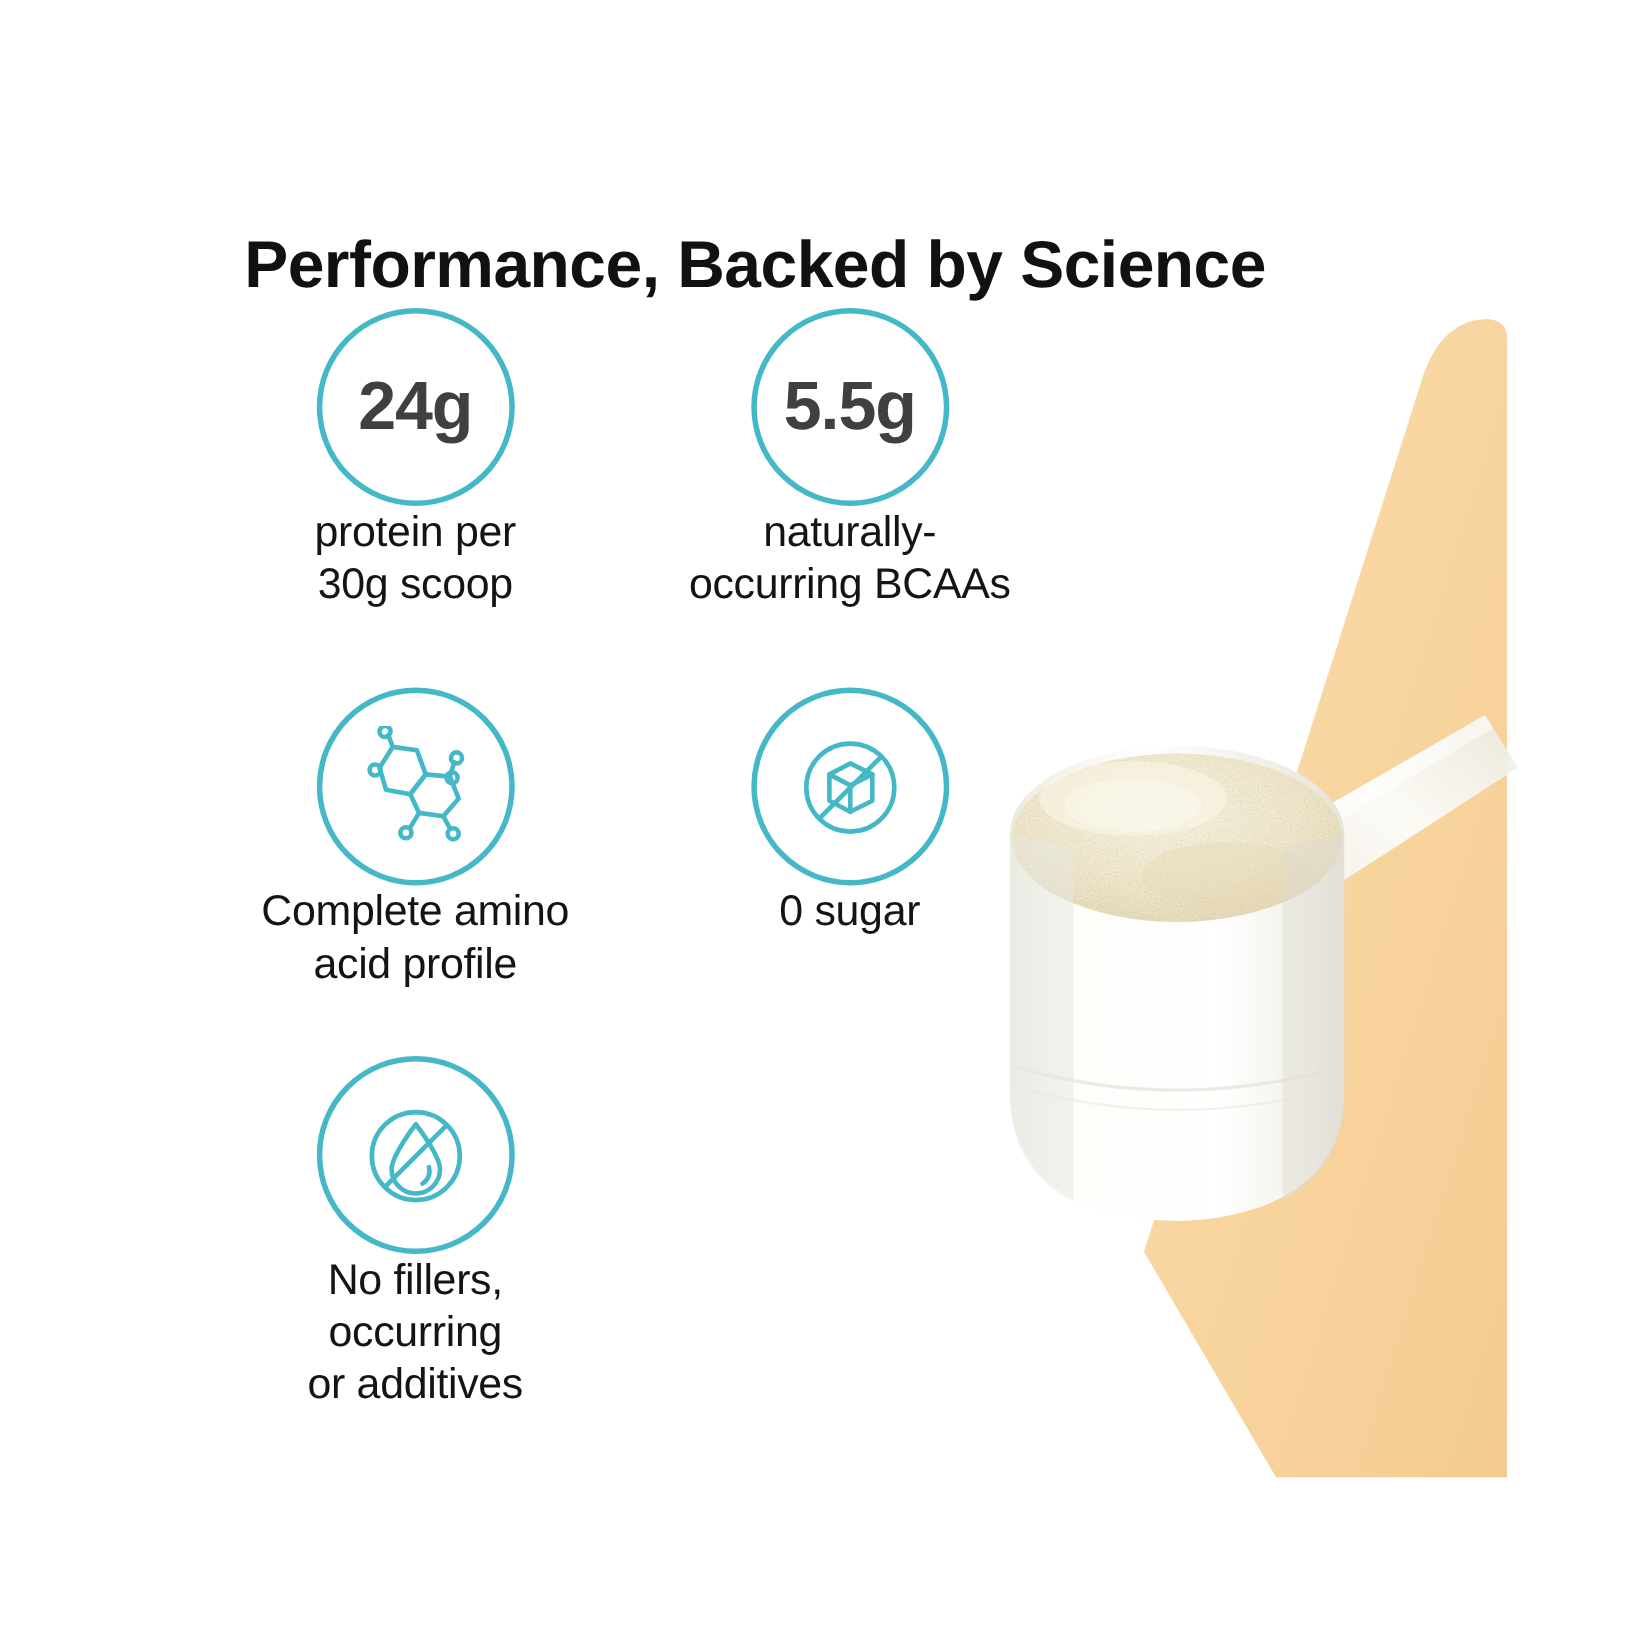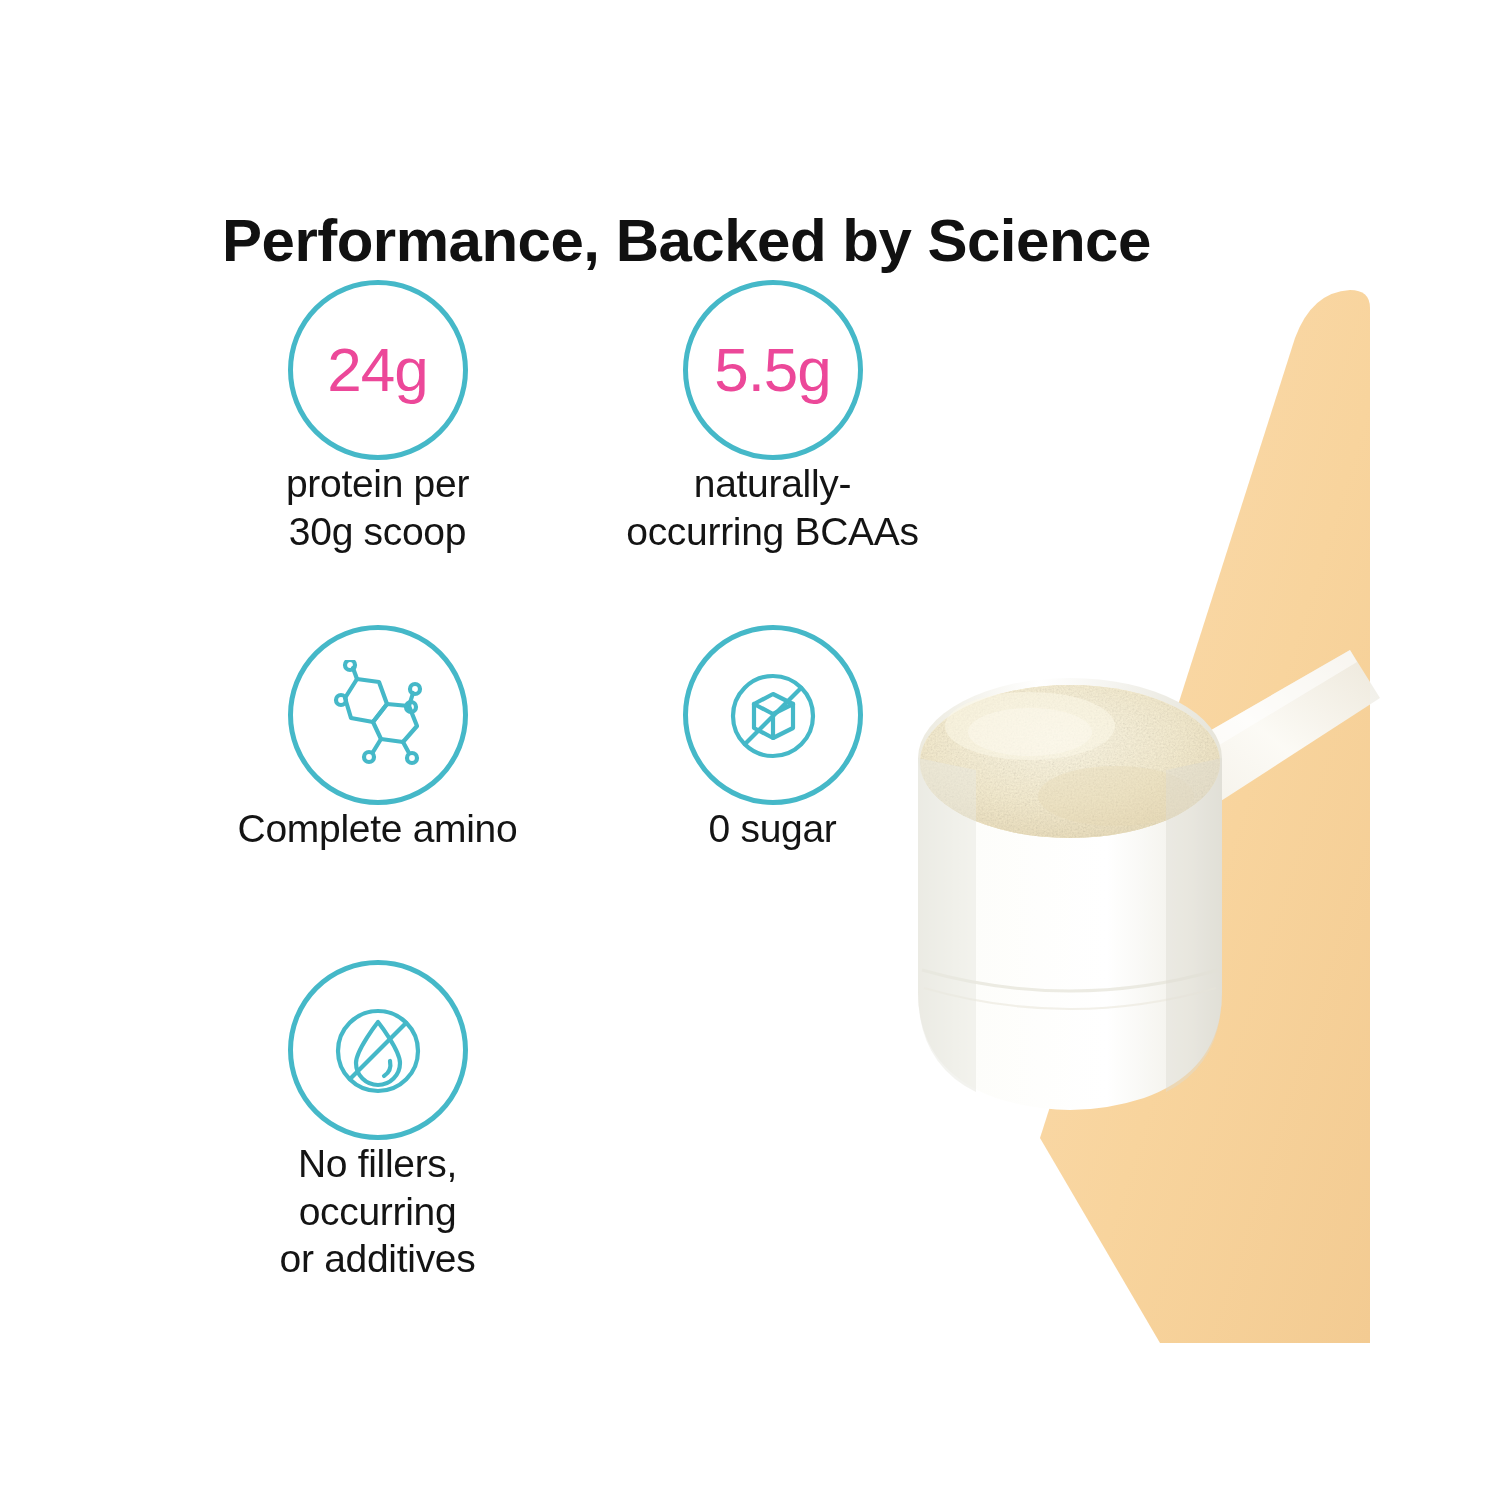--- a/index.html
+++ b/index.html
@@ -90,22 +90,22 @@
     box-sizing: border-box;
     display: flex;
     align-items: center;
     justify-content: center;
     background: #ffffff;
     flex: none;
   }
 
   .badge-value {
     font-size: 62px;
-    color: #ec4899;
-    font-weight: 400;
+    color: #404040;
+    font-weight: 700;
     line-height: 1;
     letter-spacing: -1px;
   }
 
   .badge-icon-svg {
     width: 110px;
     height: 110px;
     display: block;
   }
 
@@ -247,20 +247,21 @@
               <circle cx="18" cy="40" r="5"></circle>
               <circle cx="92" cy="29" r="5"></circle>
               <circle cx="88" cy="47" r="5"></circle>
               <circle cx="46" cy="97" r="5"></circle>
               <circle cx="89" cy="98" r="5"></circle>
             </g>
           </svg>
         </div>
         <div class="feature-label">
           <span class="ln">Complete amino</span>
+          <span class="ln">acid profile</span>
         </div>
       </div>
 
       <div class="feature-cell row2">
         <div class="badge-circle">
           <svg class="badge-icon-svg" viewBox="0 0 110 110">
             <g fill="none" stroke="#45b8c8" stroke-width="4.2" stroke-linecap="round" stroke-linejoin="round">
 
               <path d="M 36 44 L 55 34 L 75 44 L 75 68 L 55 78 L 36 68 Z"></path>
               <path d="M 36 44 L 55 54 L 75 44"></path>

